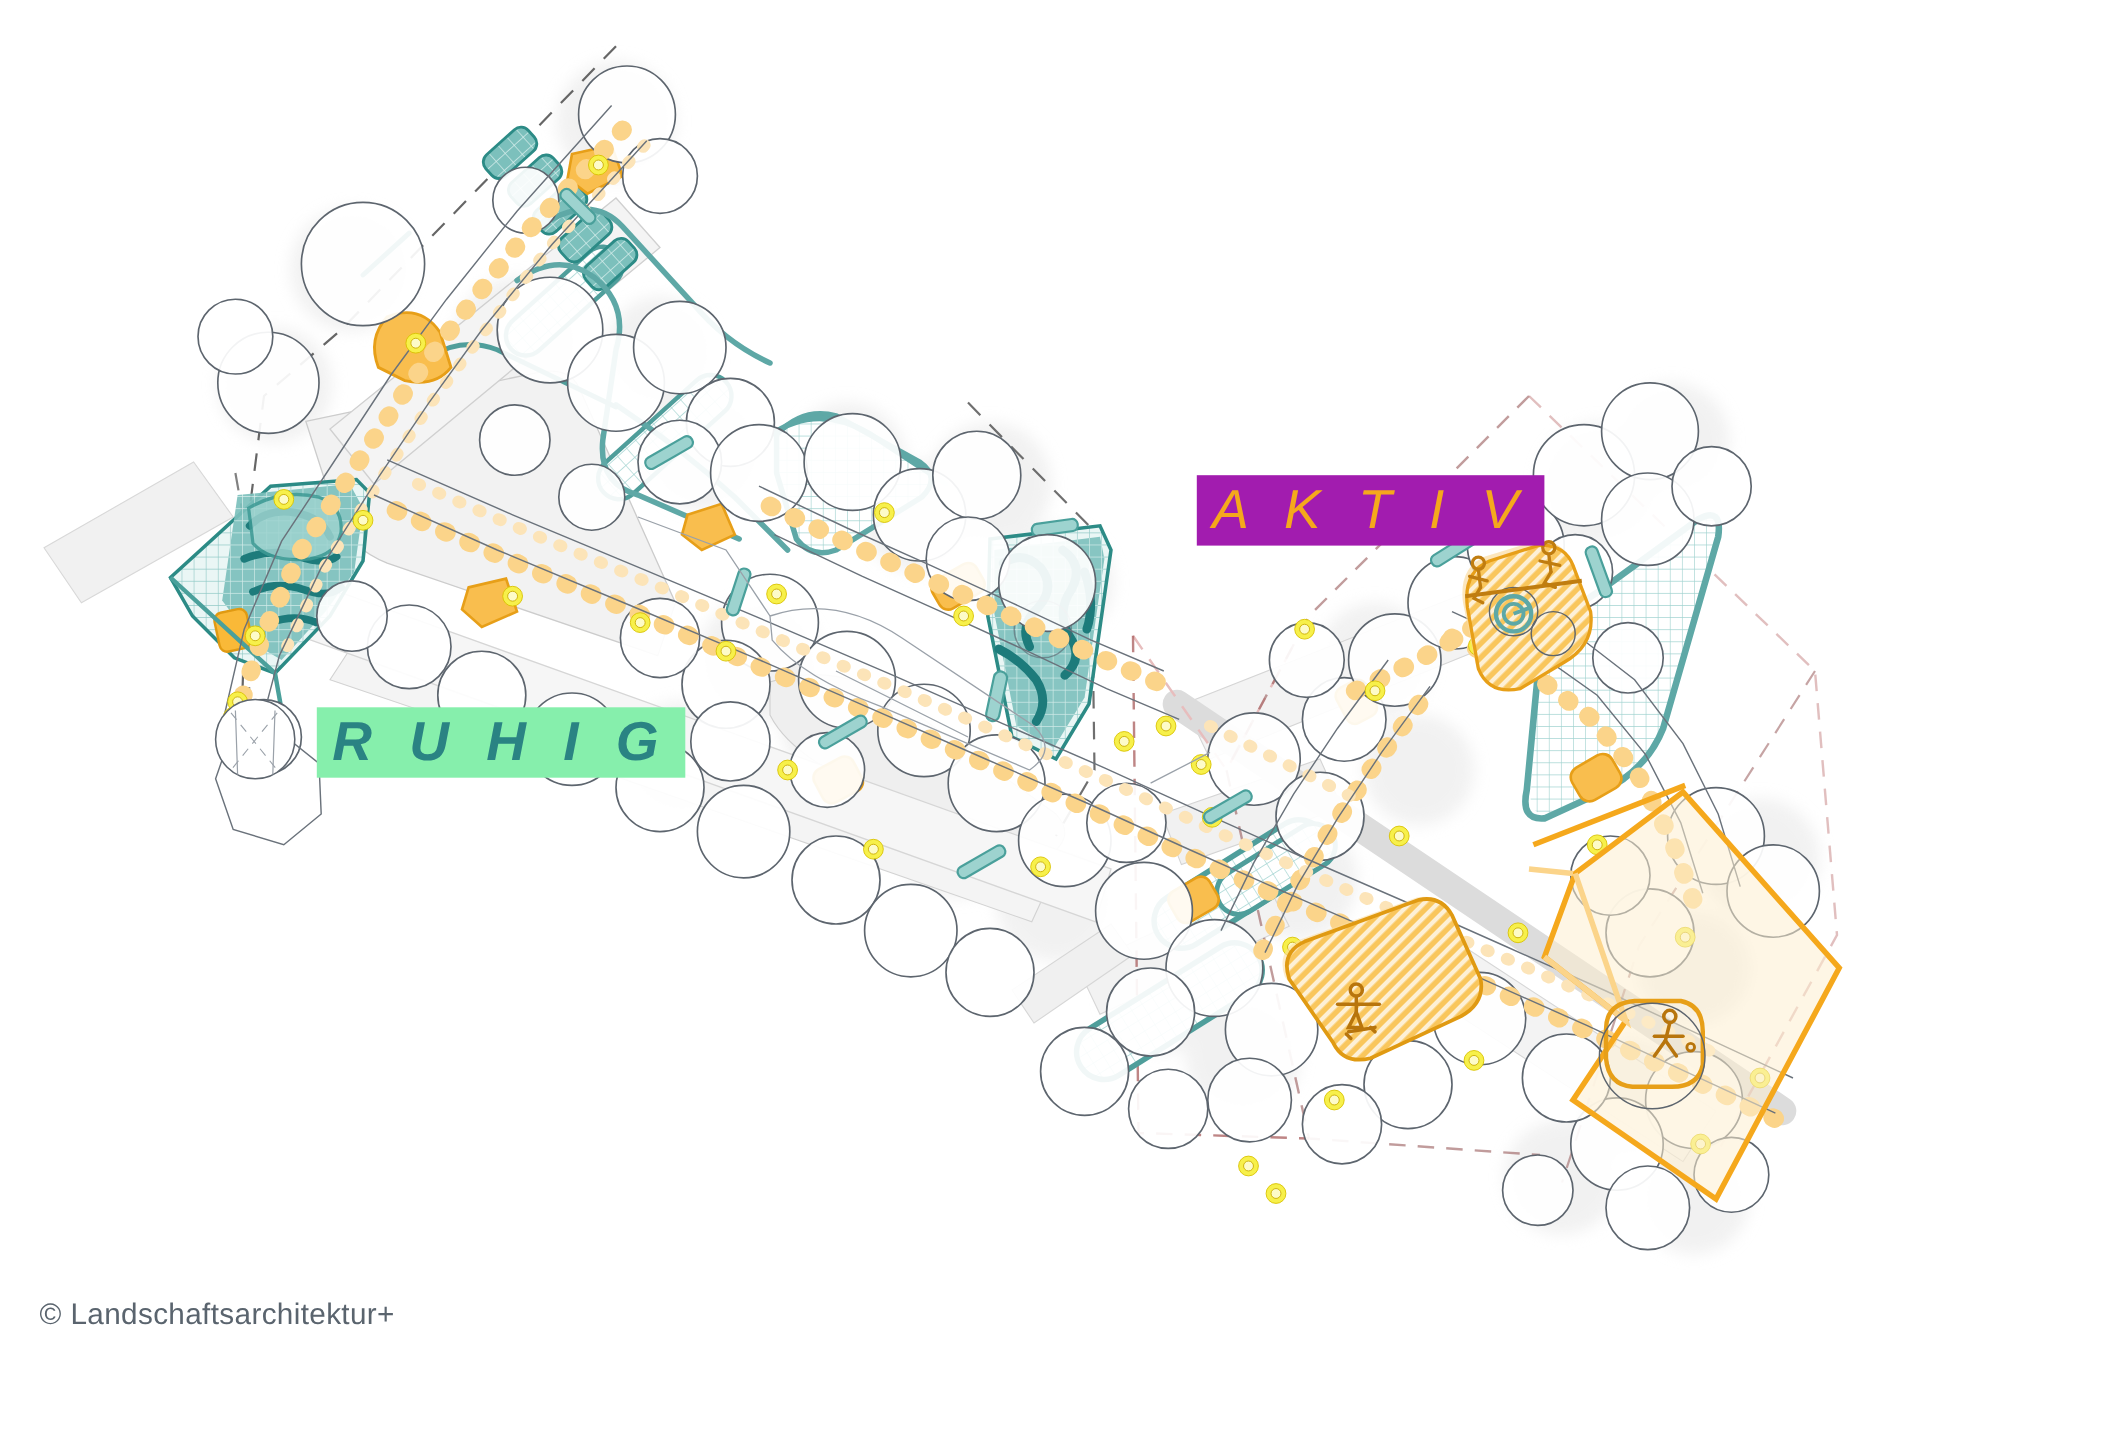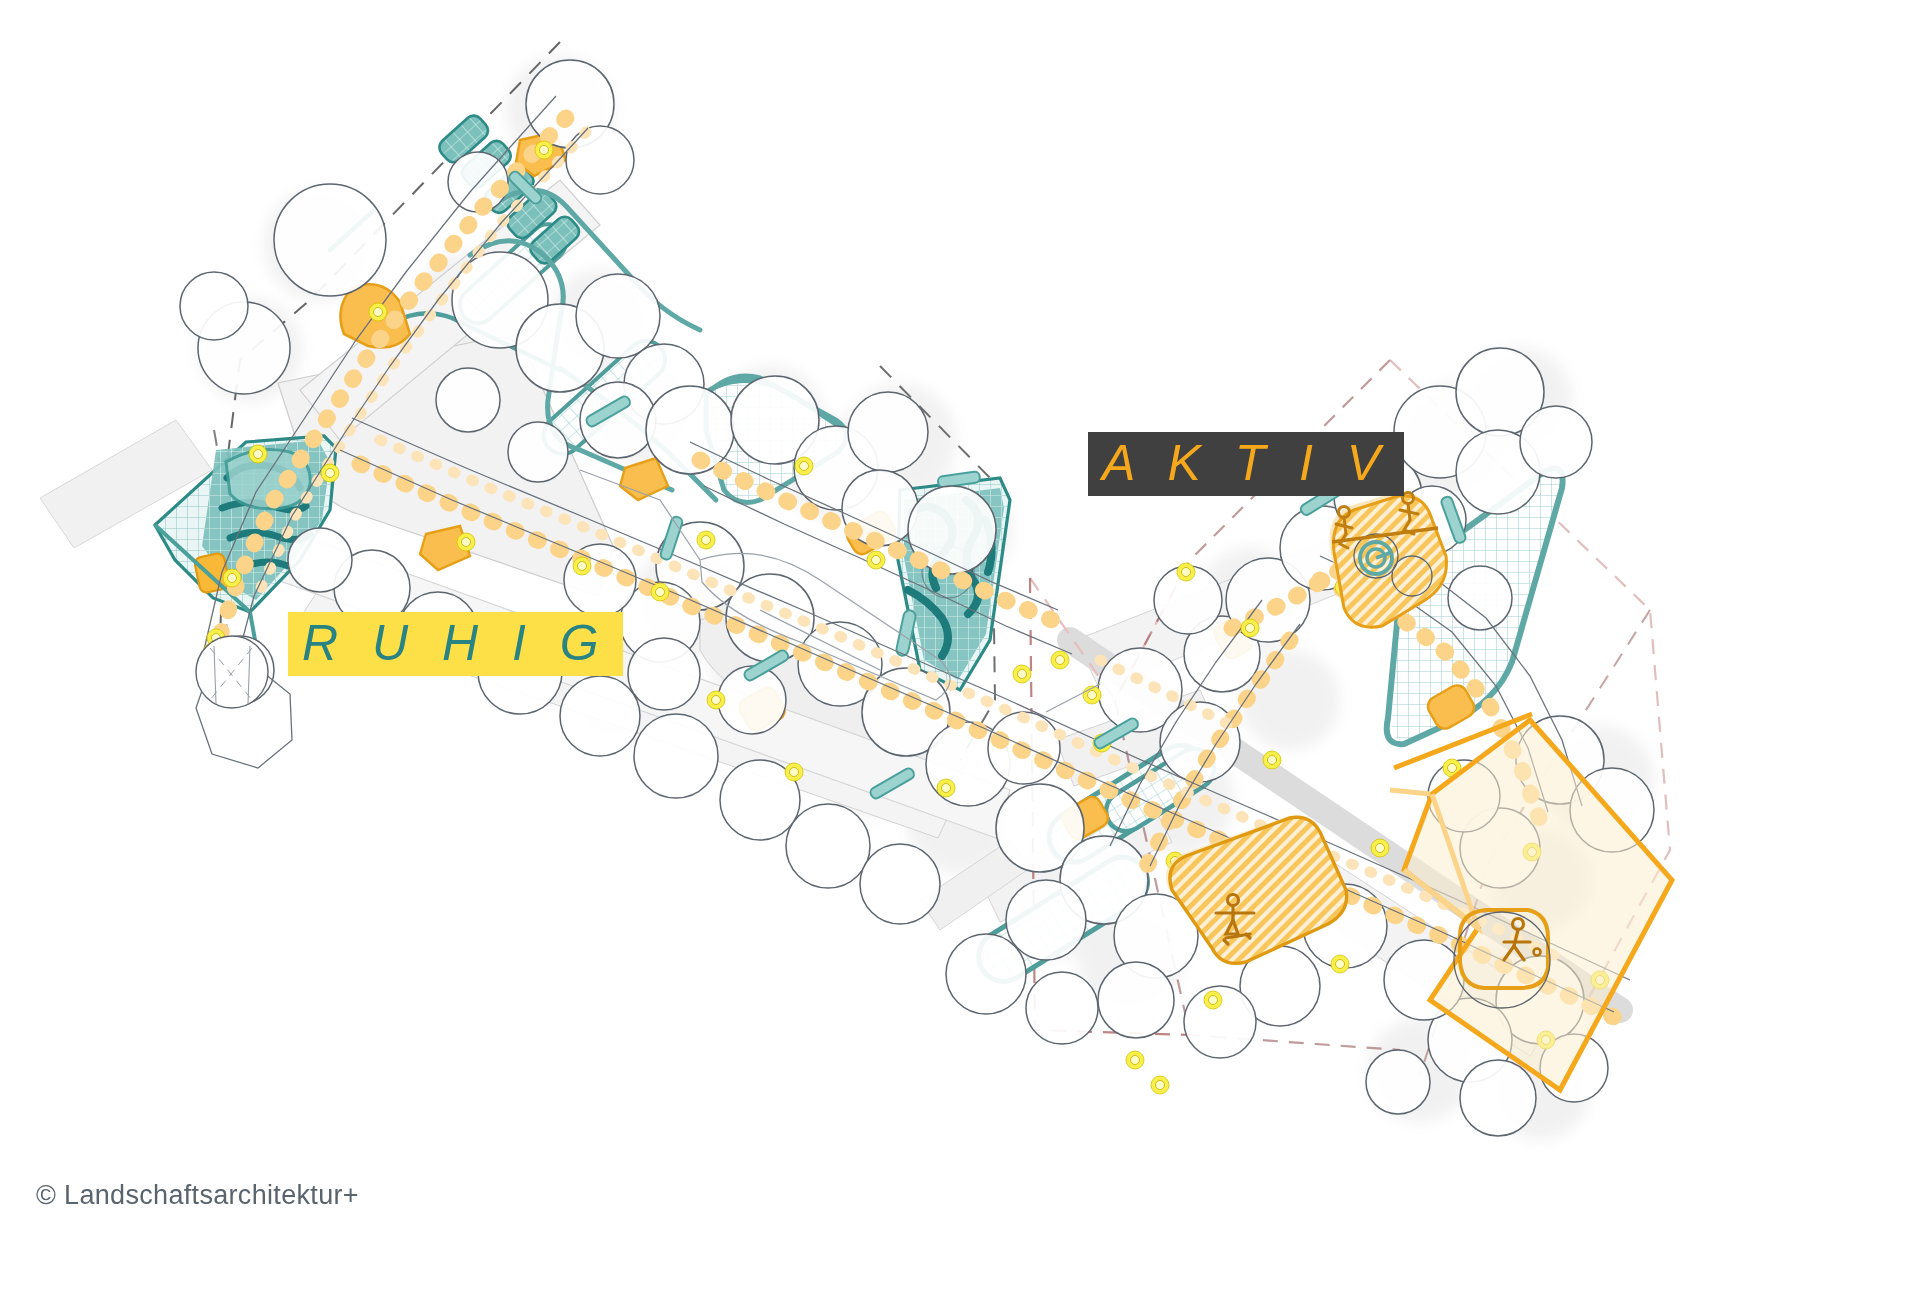--- a/index.html
+++ b/index.html
@@ -23,30 +23,31 @@
     position: absolute;
     font-family: "Liberation Sans", sans-serif;
     font-style: italic;
     font-weight: 400;
     letter-spacing: 0.20em;
     white-space: nowrap;
     padding: 6px 14px 8px 14px;
     line-height: 1;
   }
   #label-ruhig {
-    left: 288px; top: 612px;
+    left: 288px; top: 643px;
     font-size: 50px;
     color: #2a8383;
-    background: #fde047;
+    background: #86efac;
+    font-weight: bold;
   }
   #label-aktiv {
     left: 1088px; top: 432px;
     font-size: 50px;
     color: #f5a81c;
-    background: #404040;
+    background: #a21caf;
   }
   #credit-line {
     position: absolute;
     left: 36px; top: 1180px;
     font-size: 27px;
     color: #5a646e;
     letter-spacing: 0.012em;
     white-space: nowrap;
   }
 </style>

